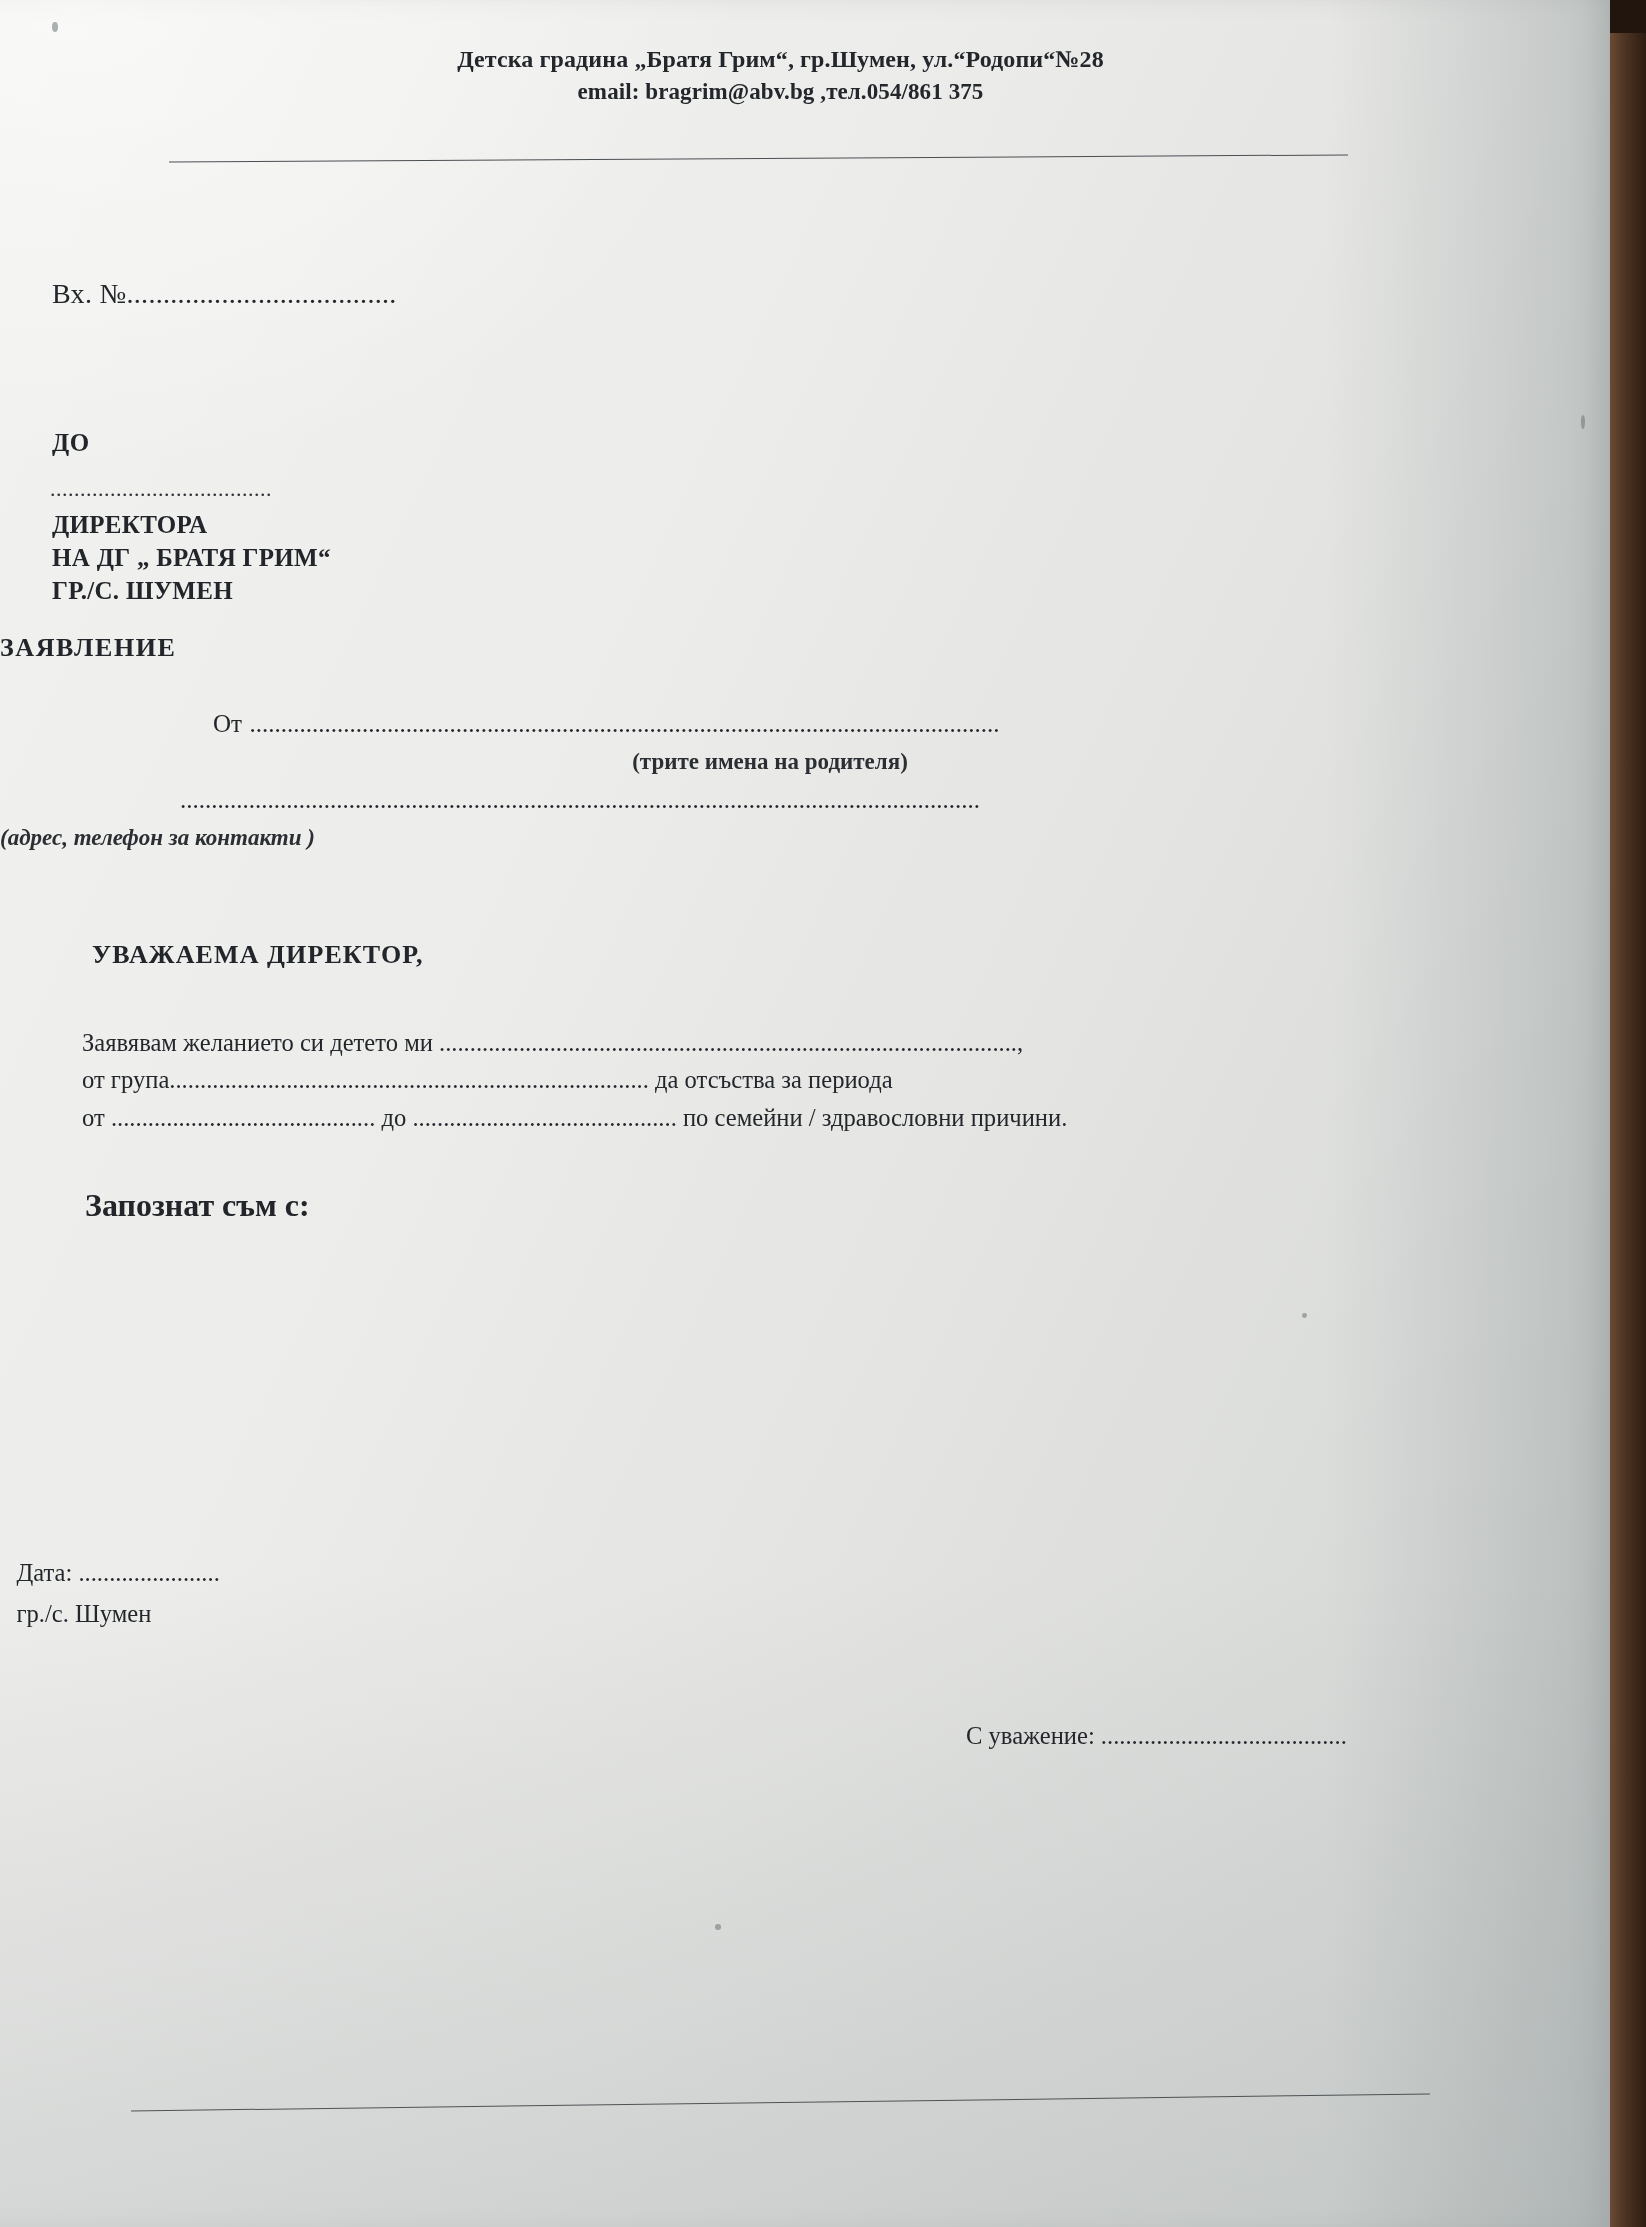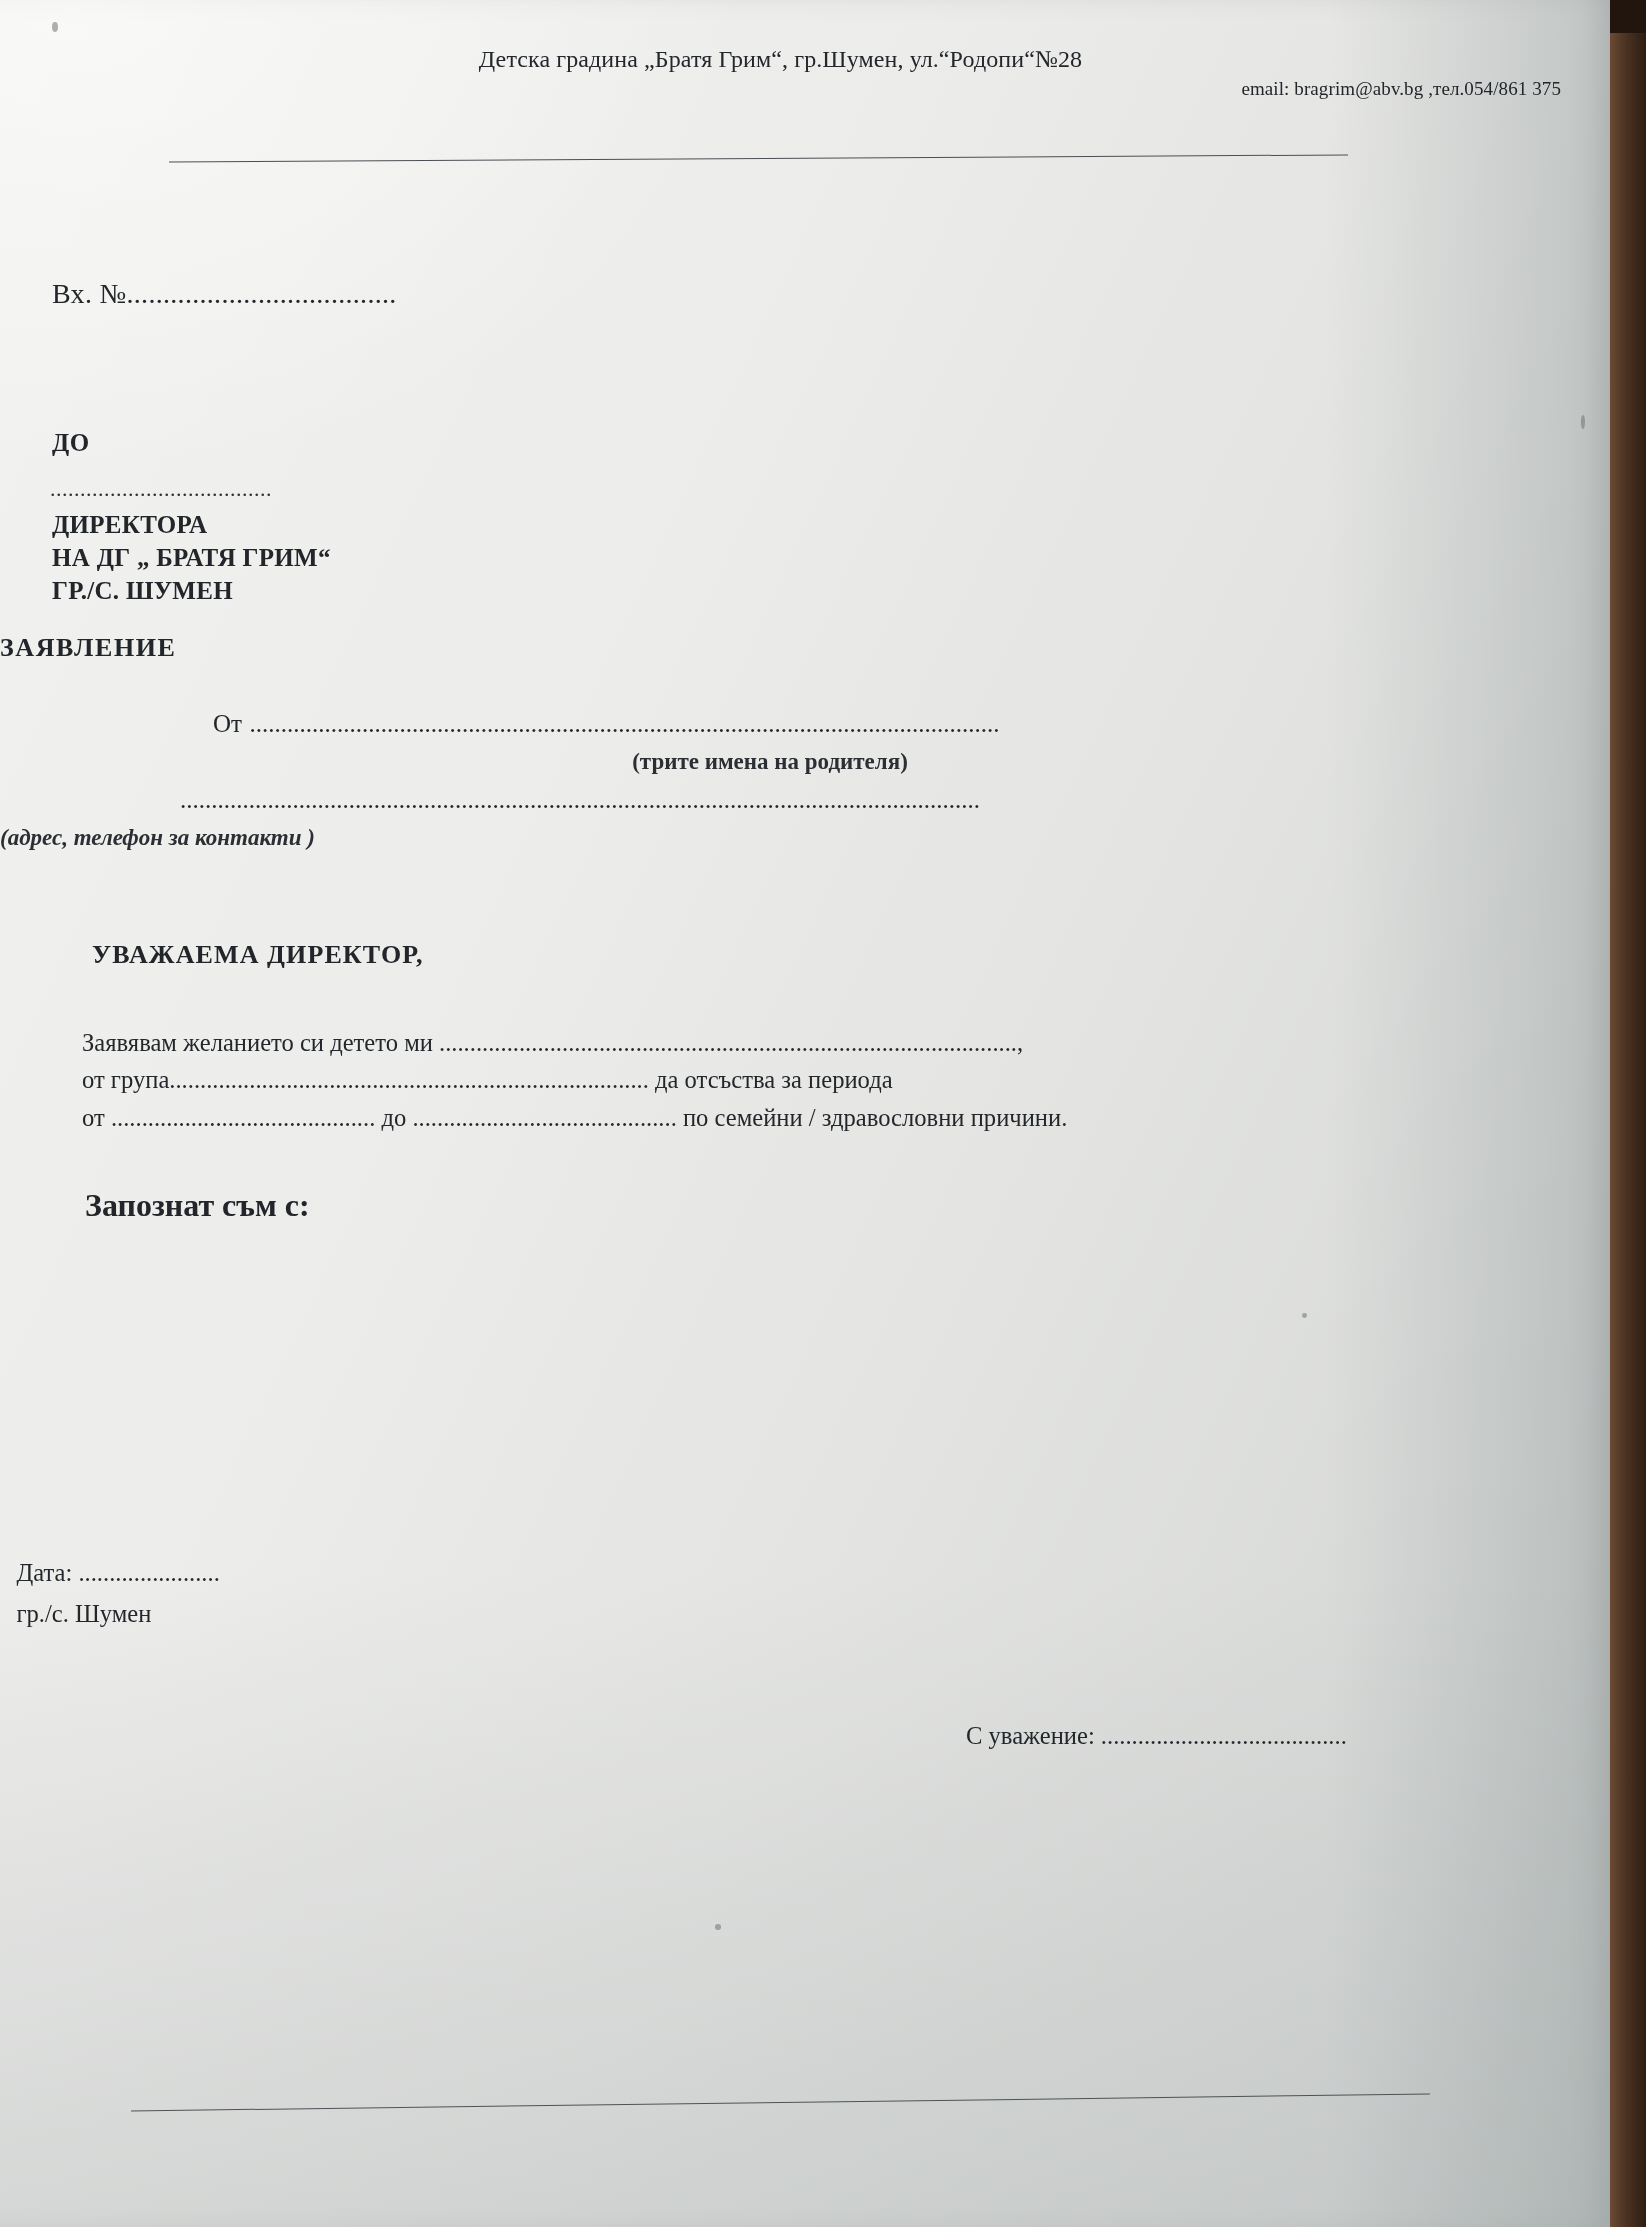--- a/index.html
+++ b/index.html
@@ -69,29 +69,28 @@
     color: #1b1b1b;
   }
 
   
   #header-block {
     position: absolute;
     left: 0;
     top: 43px;
     width: 1561px;
     text-align: center;
-    font-weight: normal;
+    font-weight: bold;
     font-size: 24px;
     line-height: 1.38;
     letter-spacing: 0.1px;
     color: #23272b;
   }
   #header-line2 {
-    font-size: 19px;
-    text-align: right;
+    font-size: 23px;
   }
   #header-rule {
     position: absolute;
     left: 169px;
     top: 158px;
     width: 1179px;
     height: 0;
     border-top: 1.6px solid #4a4f53;
     transform: rotate(-0.35deg);
   }

